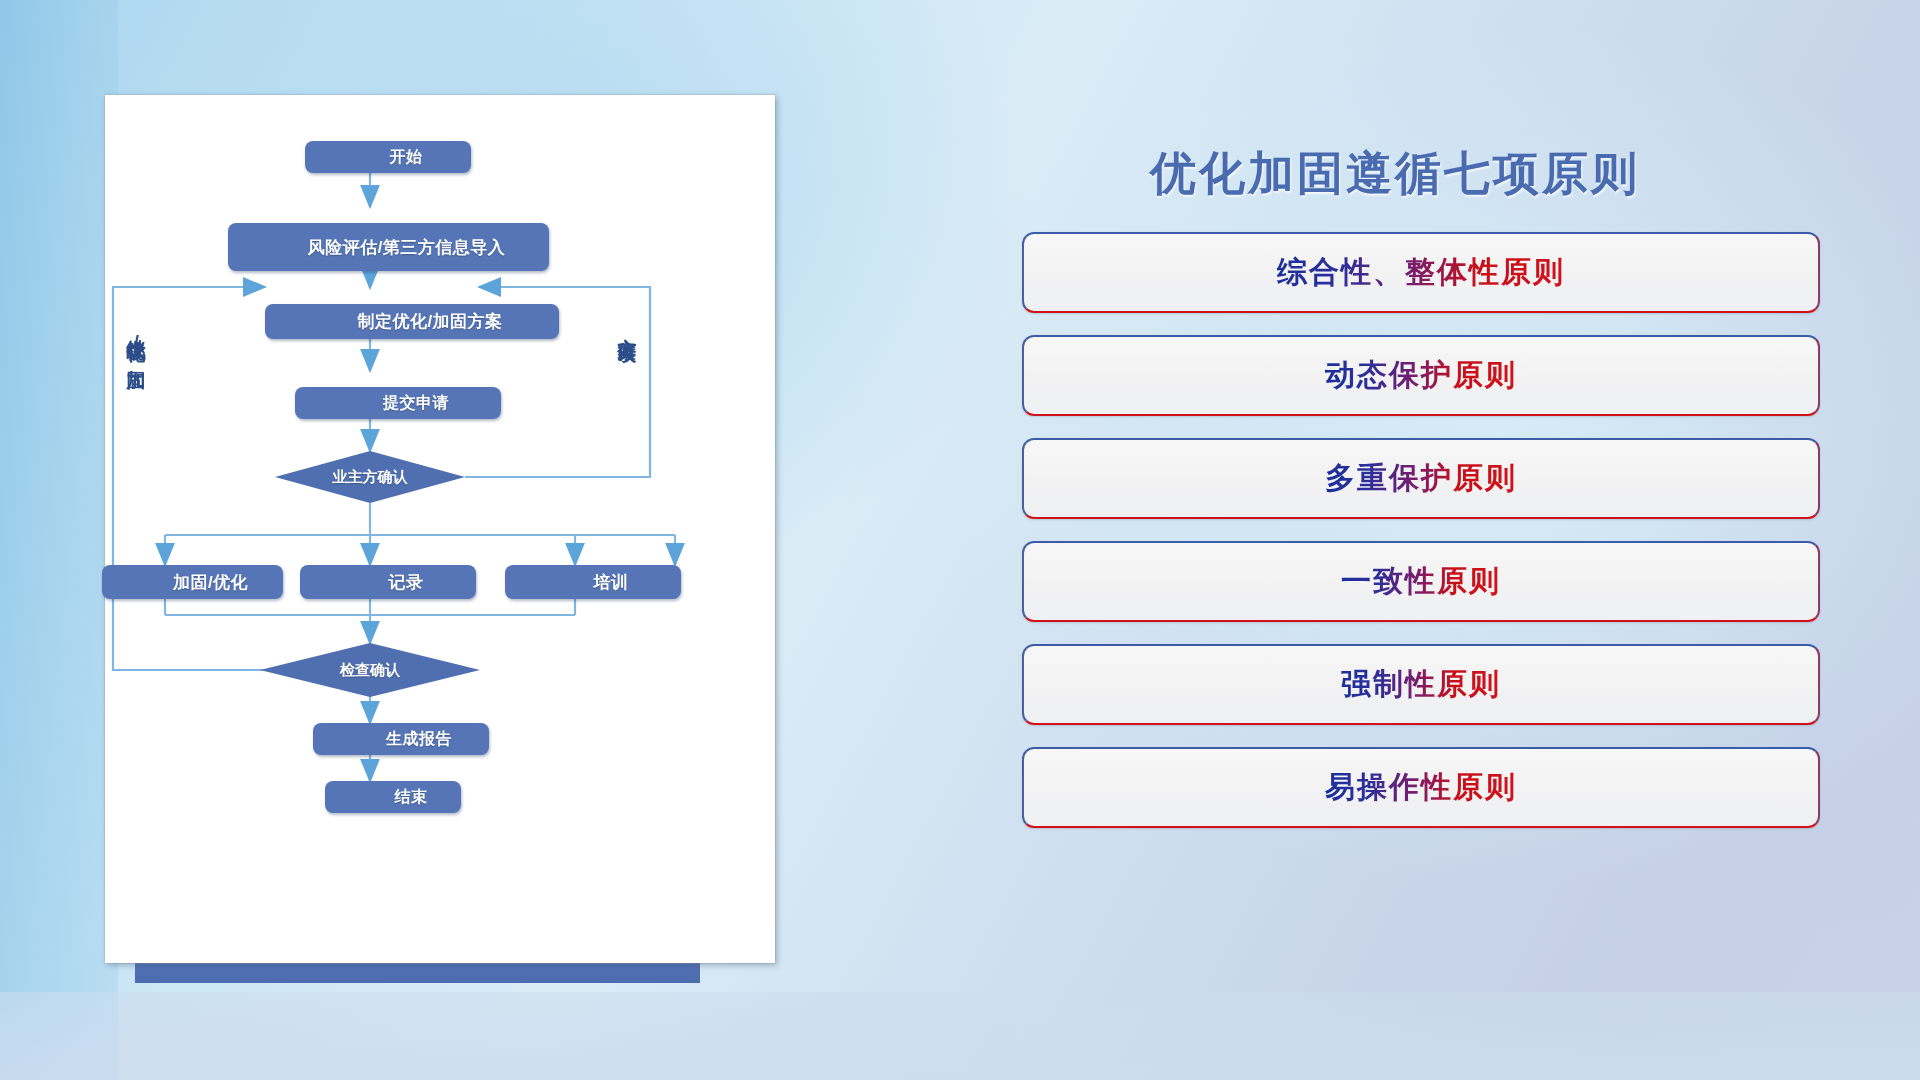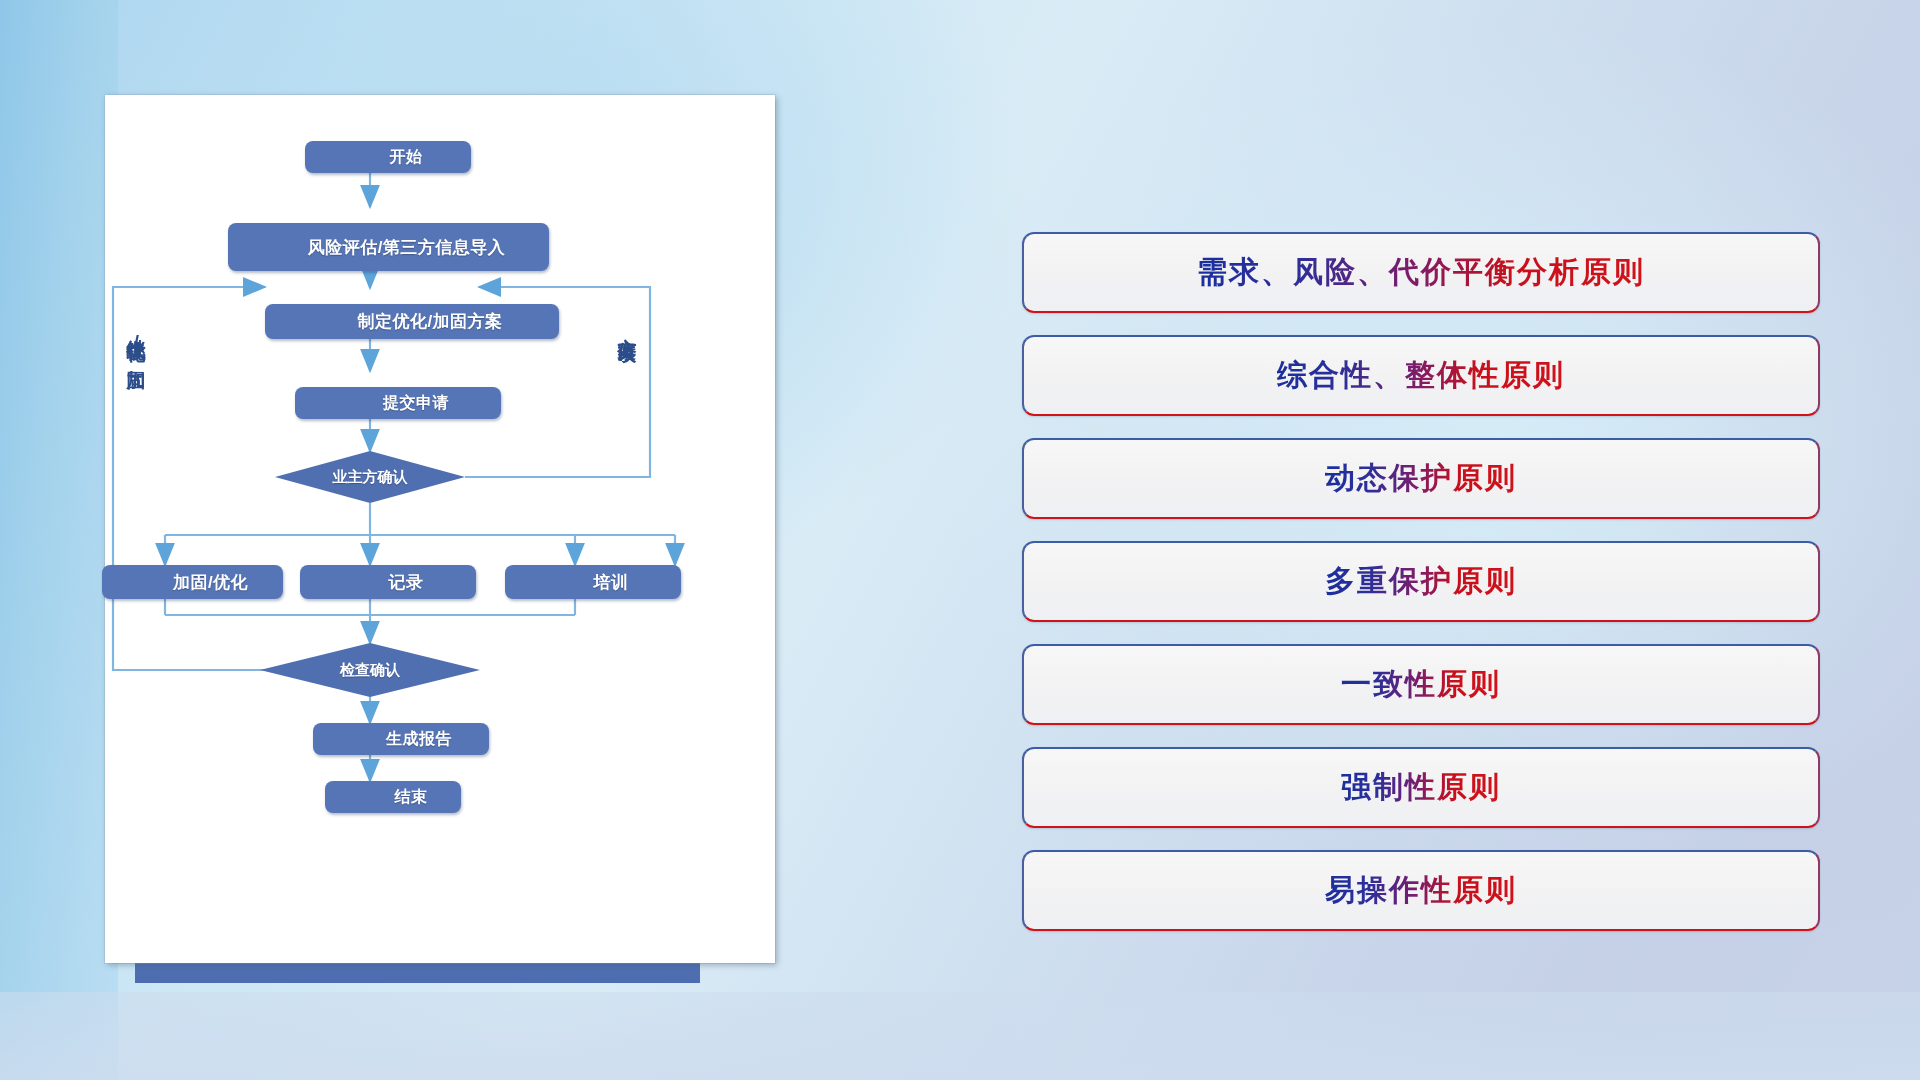--- a/index.html
+++ b/index.html
@@ -173,27 +173,25 @@
       <span>结束</span>
     </div>
 
     <div class="dialabel" style="left:265px;top:382px;">业主方确认</div>
     <div class="dialabel" style="left:265px;top:575px;">检查确认</div>
 
     <div class="vlabel" style="left:21px;top:228px;font-size:19px;">继续优化/加固</div>
     <div class="vlabel" style="left:512px;top:228px;font-size:19px;">方案修改</div>
   </div>
 
+  <h1 id="right-title">优化加固遵循七项原则</h1>
 
   <div id="principle-list">
 
     <div class="pcard">
-      <span class="ptext">需求、风险、代价平衡分析原则</span>
-    </div>
-    <div class="pcard">
       <span class="ptext">综合性、整体性原则</span>
     </div>
     <div class="pcard">
       <span class="ptext">动态保护原则</span>
     </div>
     <div class="pcard">
       <span class="ptext">多重保护原则</span>
     </div>
     <div class="pcard">
       <span class="ptext">一致性原则</span>

